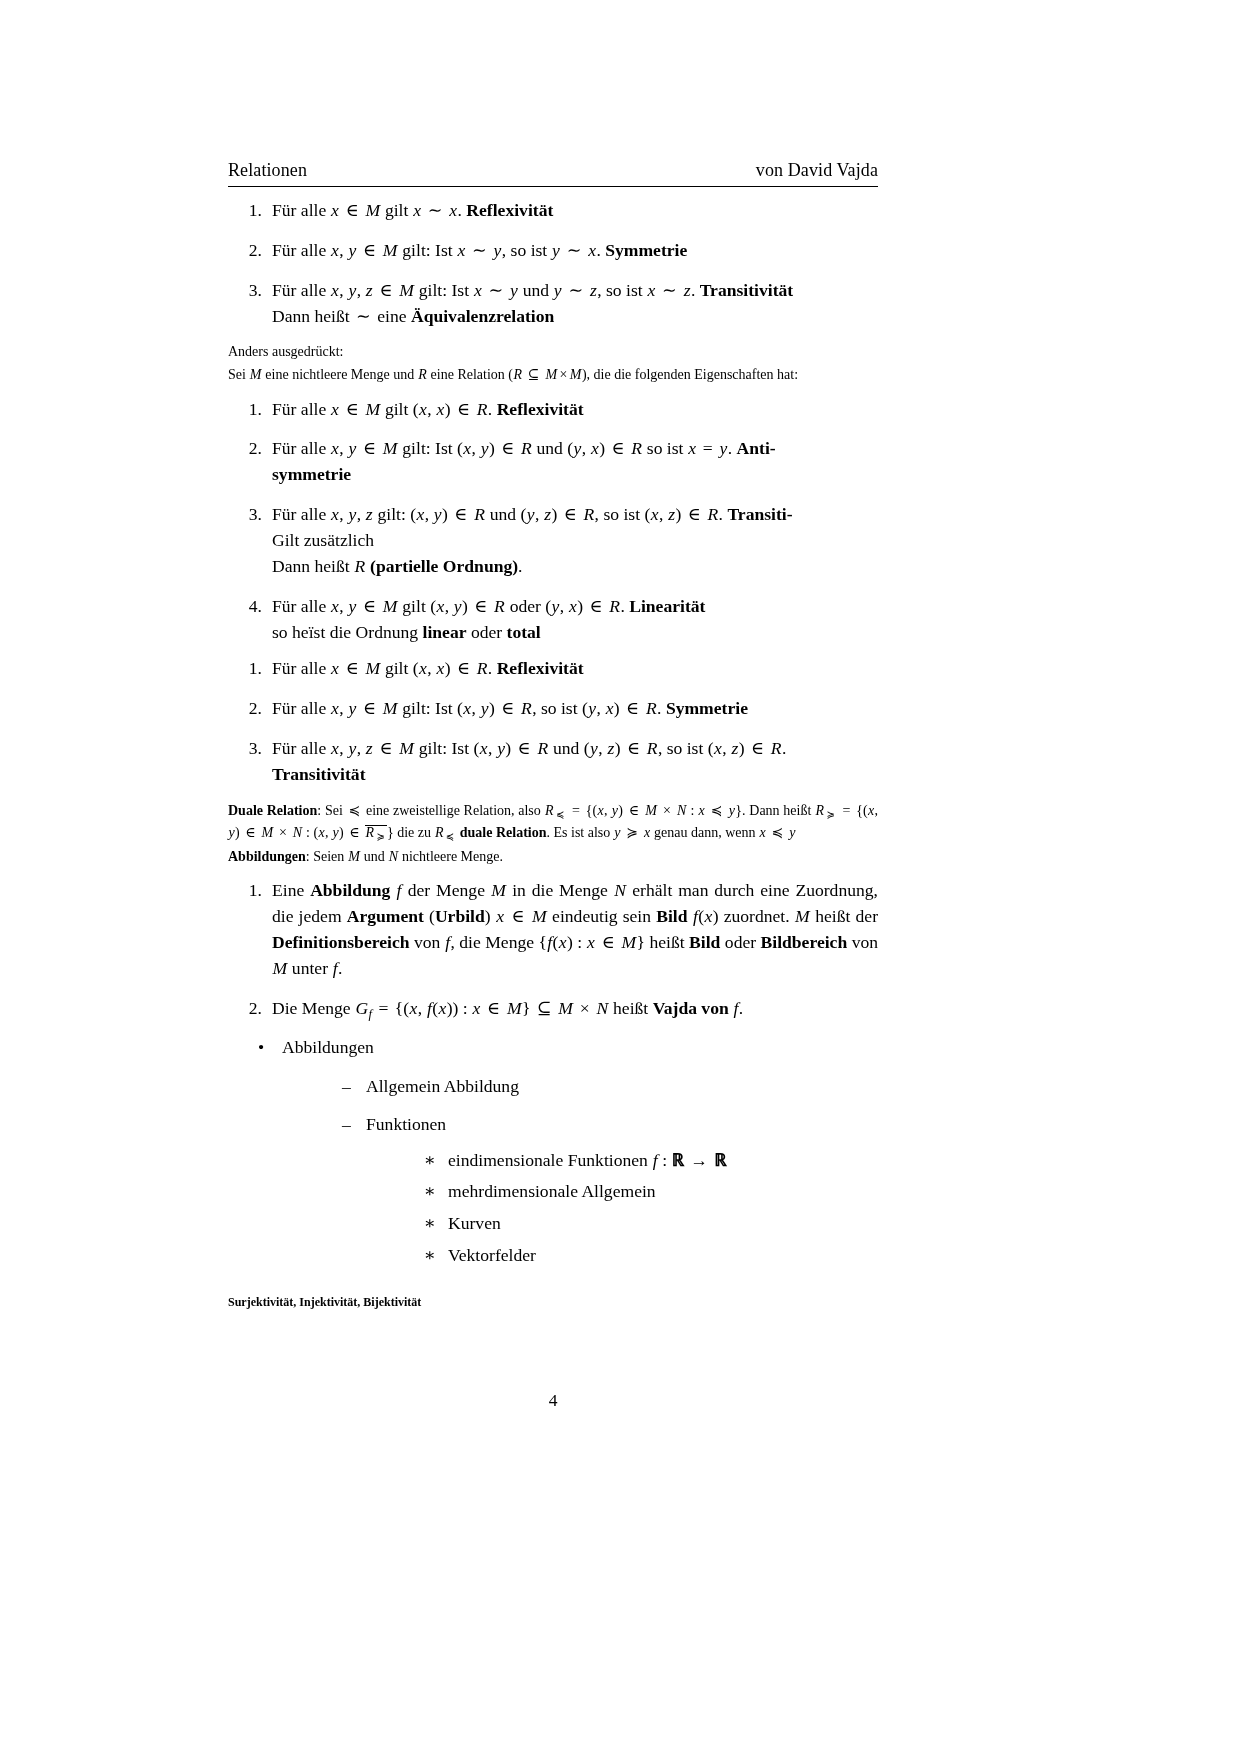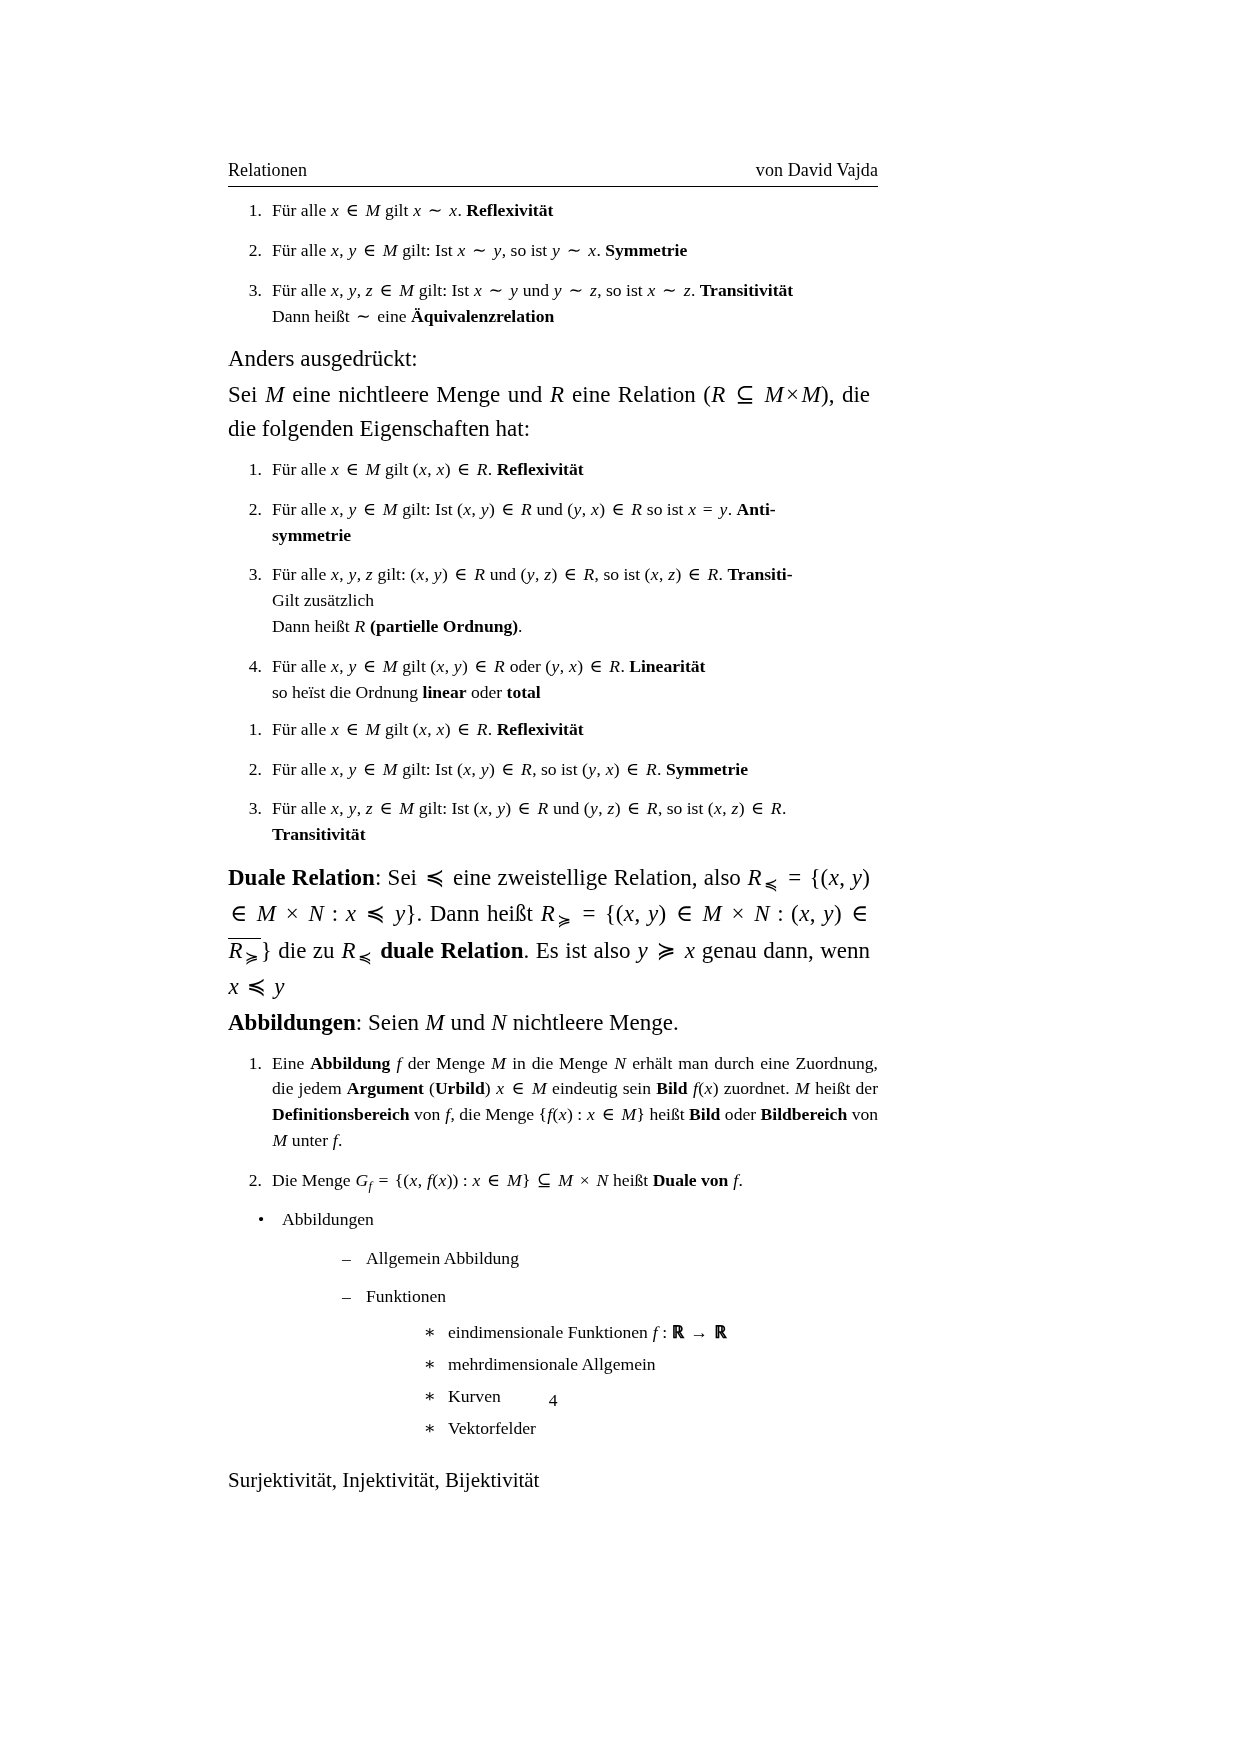--- a/index.html
+++ b/index.html
@@ -29,24 +29,24 @@
     align-items: baseline;
     font-size: 18px;
     padding-bottom: 5px;
     border-bottom: 1.1px solid #000;
   }
   .runhead .left  { letter-spacing: 0.1px; }
   .runhead .right { letter-spacing: 0.1px; margin-left: 30px; }
 
   
   .para {
-    font-size: 23px;
+    font-size: 14px;
     line-height: 1.47;
     text-align: justify;
-    margin: 13px 8px 0 0;
+    margin: 13px 0 0 0;
     hyphens: none;
   }
   .para.tight { margin-top: 2px; }
 
   
   ol.enum {
     list-style: none;
     margin: 11px 0 0 0;
     padding: 0;
   }
@@ -123,22 +123,22 @@
   }
   .ovl {
     border-top: 1.1px solid #000;
     padding-top: 0px;
     display: inline-block;
     line-height: 1.05;
   }
 
   
   .closing {
-    font-size: 21px;
-    font-weight: normal;
+    font-size: 12px;
+    font-weight: bold;
     margin-top: 26px;
   }
 
   
   .folio {
     position: absolute;
     left: 0;
     top: 1230px;
     width: 650px;
     text-align: center;
@@ -225,21 +225,21 @@
     <b>Abbildungen</b>: Seien <i class="m">M</i> und <i class="m">N</i> nichtleere Menge.
   </div>
 
   <ol class="enum">
     <li>
       <span class="num">1.</span>
       Eine <b>Abbildung</b> <i class="m">f</i> der Menge <i class="m">M</i> in die Menge <i class="m">N</i> erhält man durch eine Zuordnung, die jedem <b>Argument</b> (<b>Urbild</b>) <i class="m">x</i> <span class="op">∈</span> <i class="m">M</i> eindeutig sein <b>Bild</b> <i class="m">f</i>(<i class="m">x</i>) zuordnet. <i class="m">M</i> heißt der <b>Definitionsbereich</b> von <i class="m">f</i>, die Menge {<i class="m">f</i>(<i class="m">x</i>) : <i class="m">x</i> <span class="op">∈</span> <i class="m">M</i>} heißt <b>Bild</b> oder <b>Bildbereich</b> von <i class="m">M</i> unter <i class="m">f</i>.
     </li>
     <li>
       <span class="num">2.</span>
-      Die Menge <i class="m">G</i><sub class="msub">f</sub> <span class="op">=</span> {(<i class="m">x</i>, <i class="m">f</i>(<i class="m">x</i>)) : <i class="m">x</i> <span class="op">∈</span> <i class="m">M</i>} <span class="op">⊆</span> <i class="m">M</i> <span class="op">×</span> <i class="m">N</i> heißt <b>Duale von</b> <i class="m">f</i>.
+      Die Menge <i class="m">G</i><sub class="msub">f</sub> <span class="op">=</span> {(<i class="m">x</i>, <i class="m">f</i>(<i class="m">x</i>)) : <i class="m">x</i> <span class="op">∈</span> <i class="m">M</i>} <span class="op">⊆</span> <i class="m">M</i> <span class="op">×</span> <i class="m">N</i> heißt <b>Vajda von</b> <i class="m">f</i>.
     </li>
   </ol>
 
   <ul class="itemize lvl1">
     <li>
       <span class="mark">•</span>
       <span>Abbildungen</span>
 
       <ul class="itemize lvl2">
         <li>

